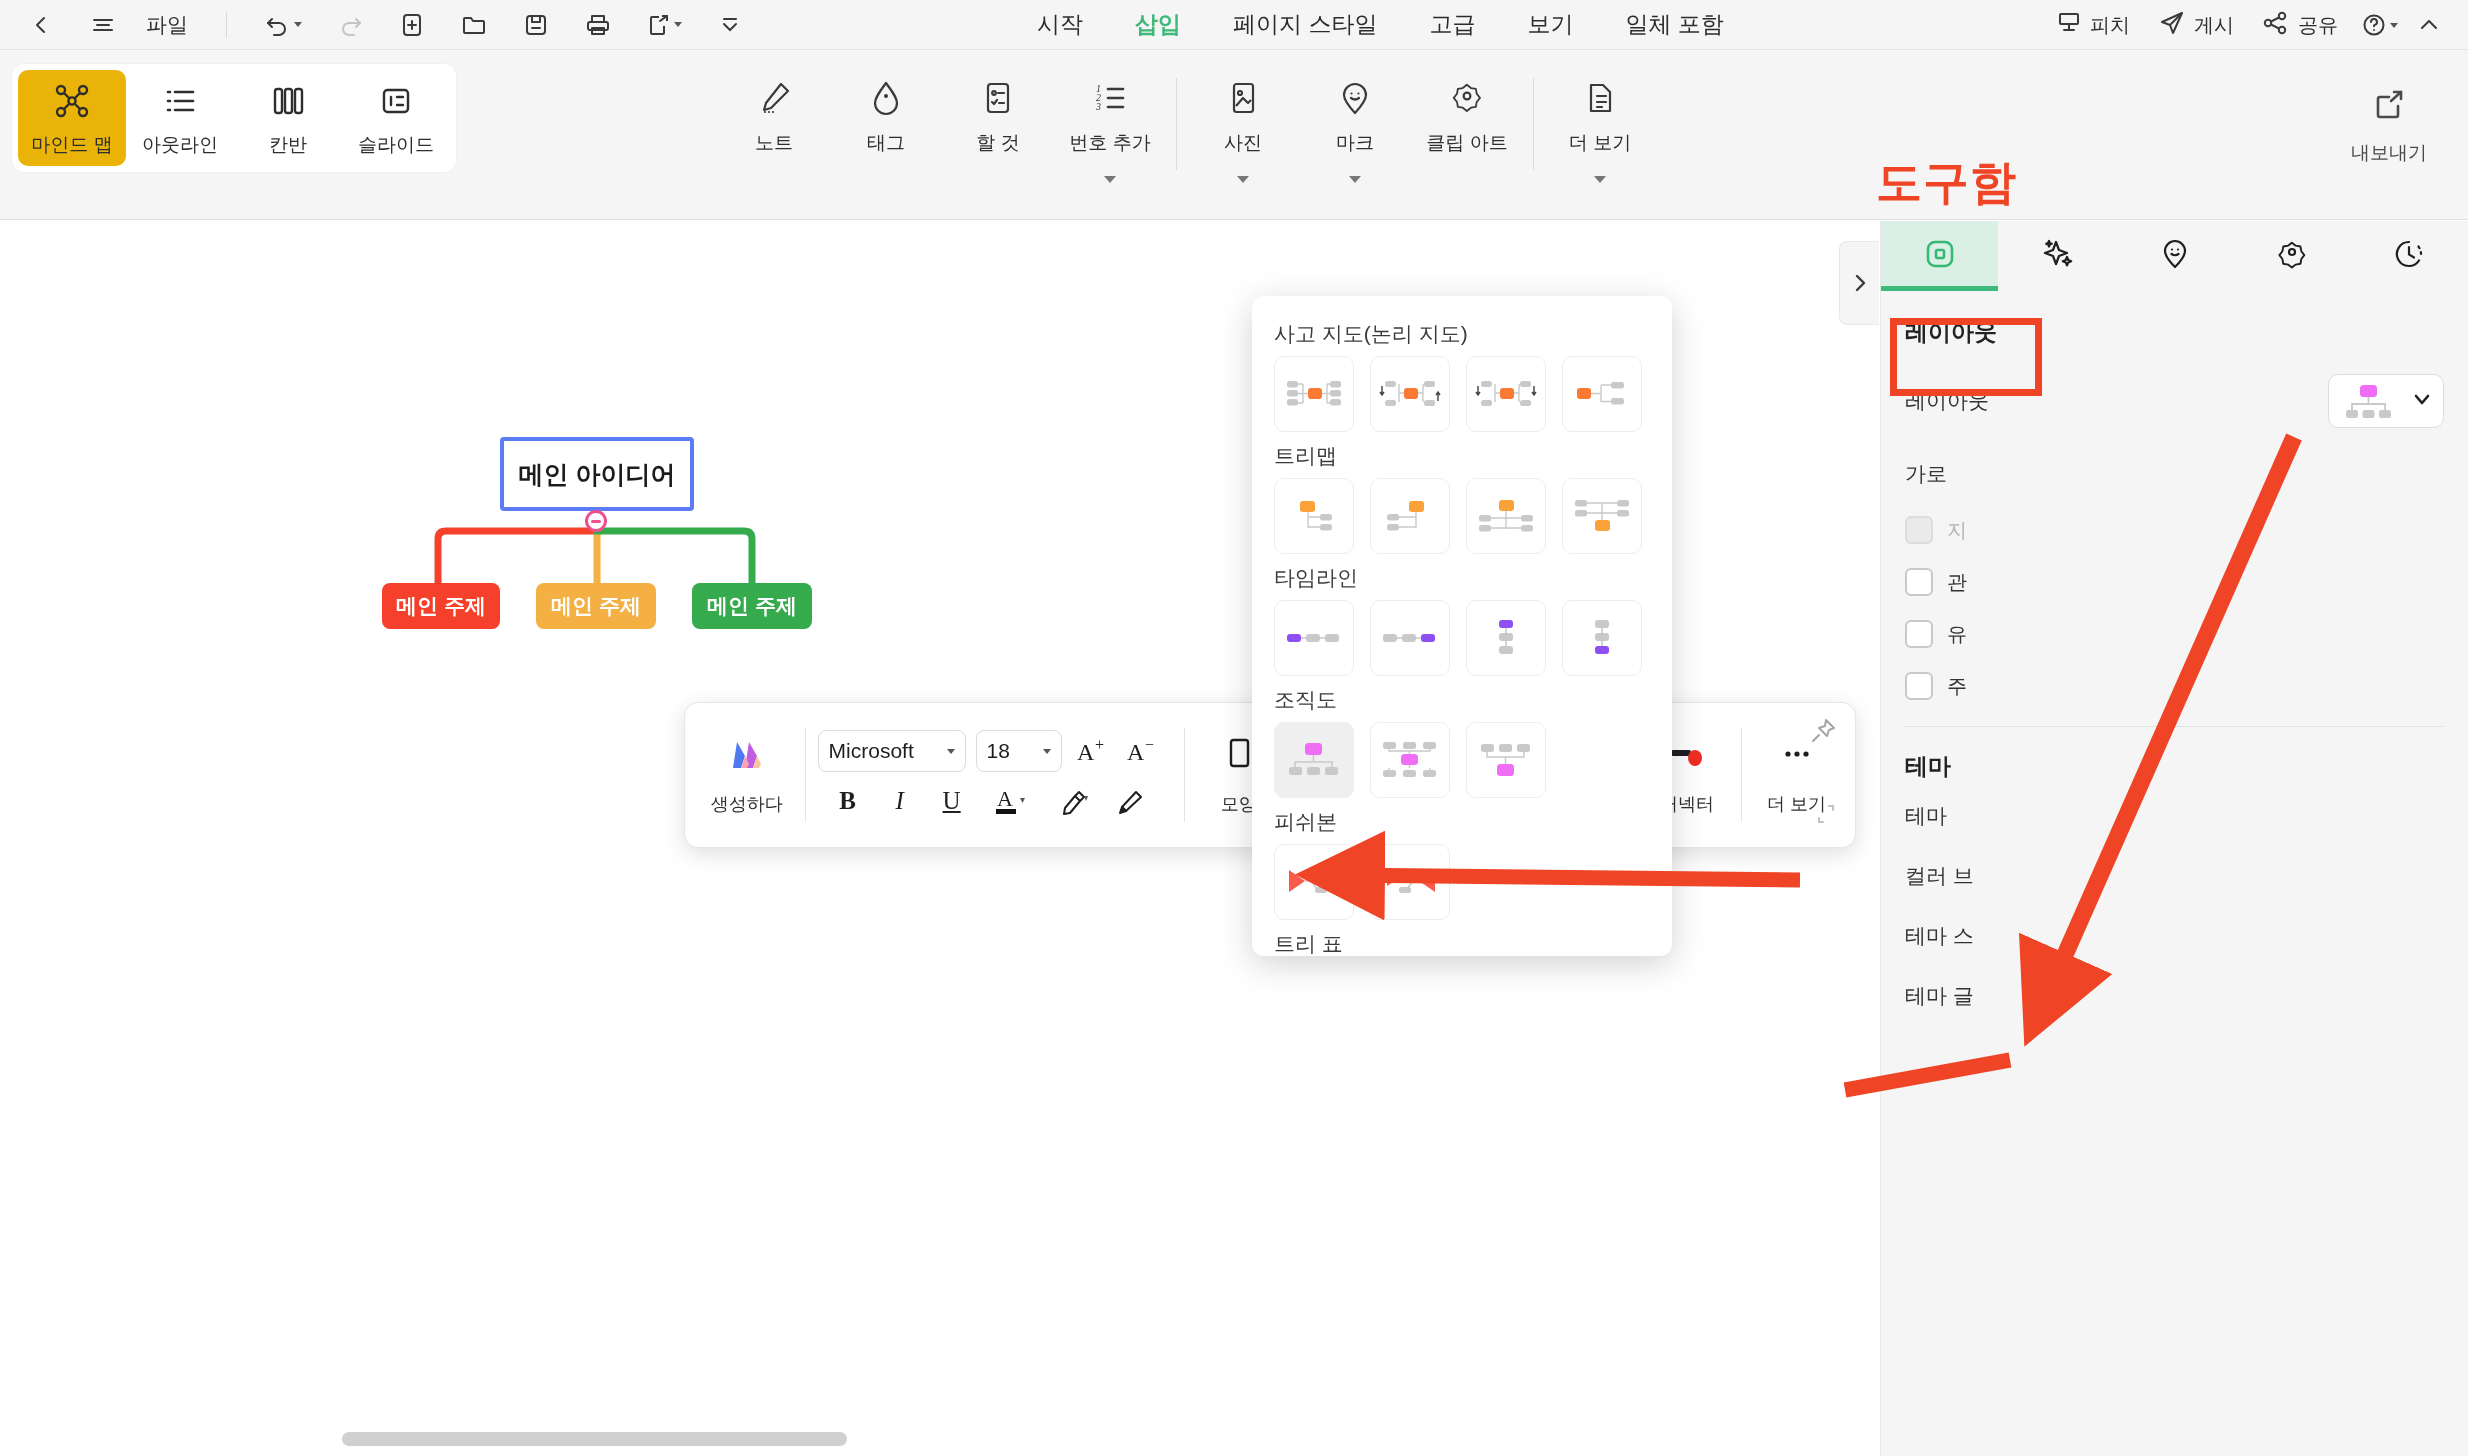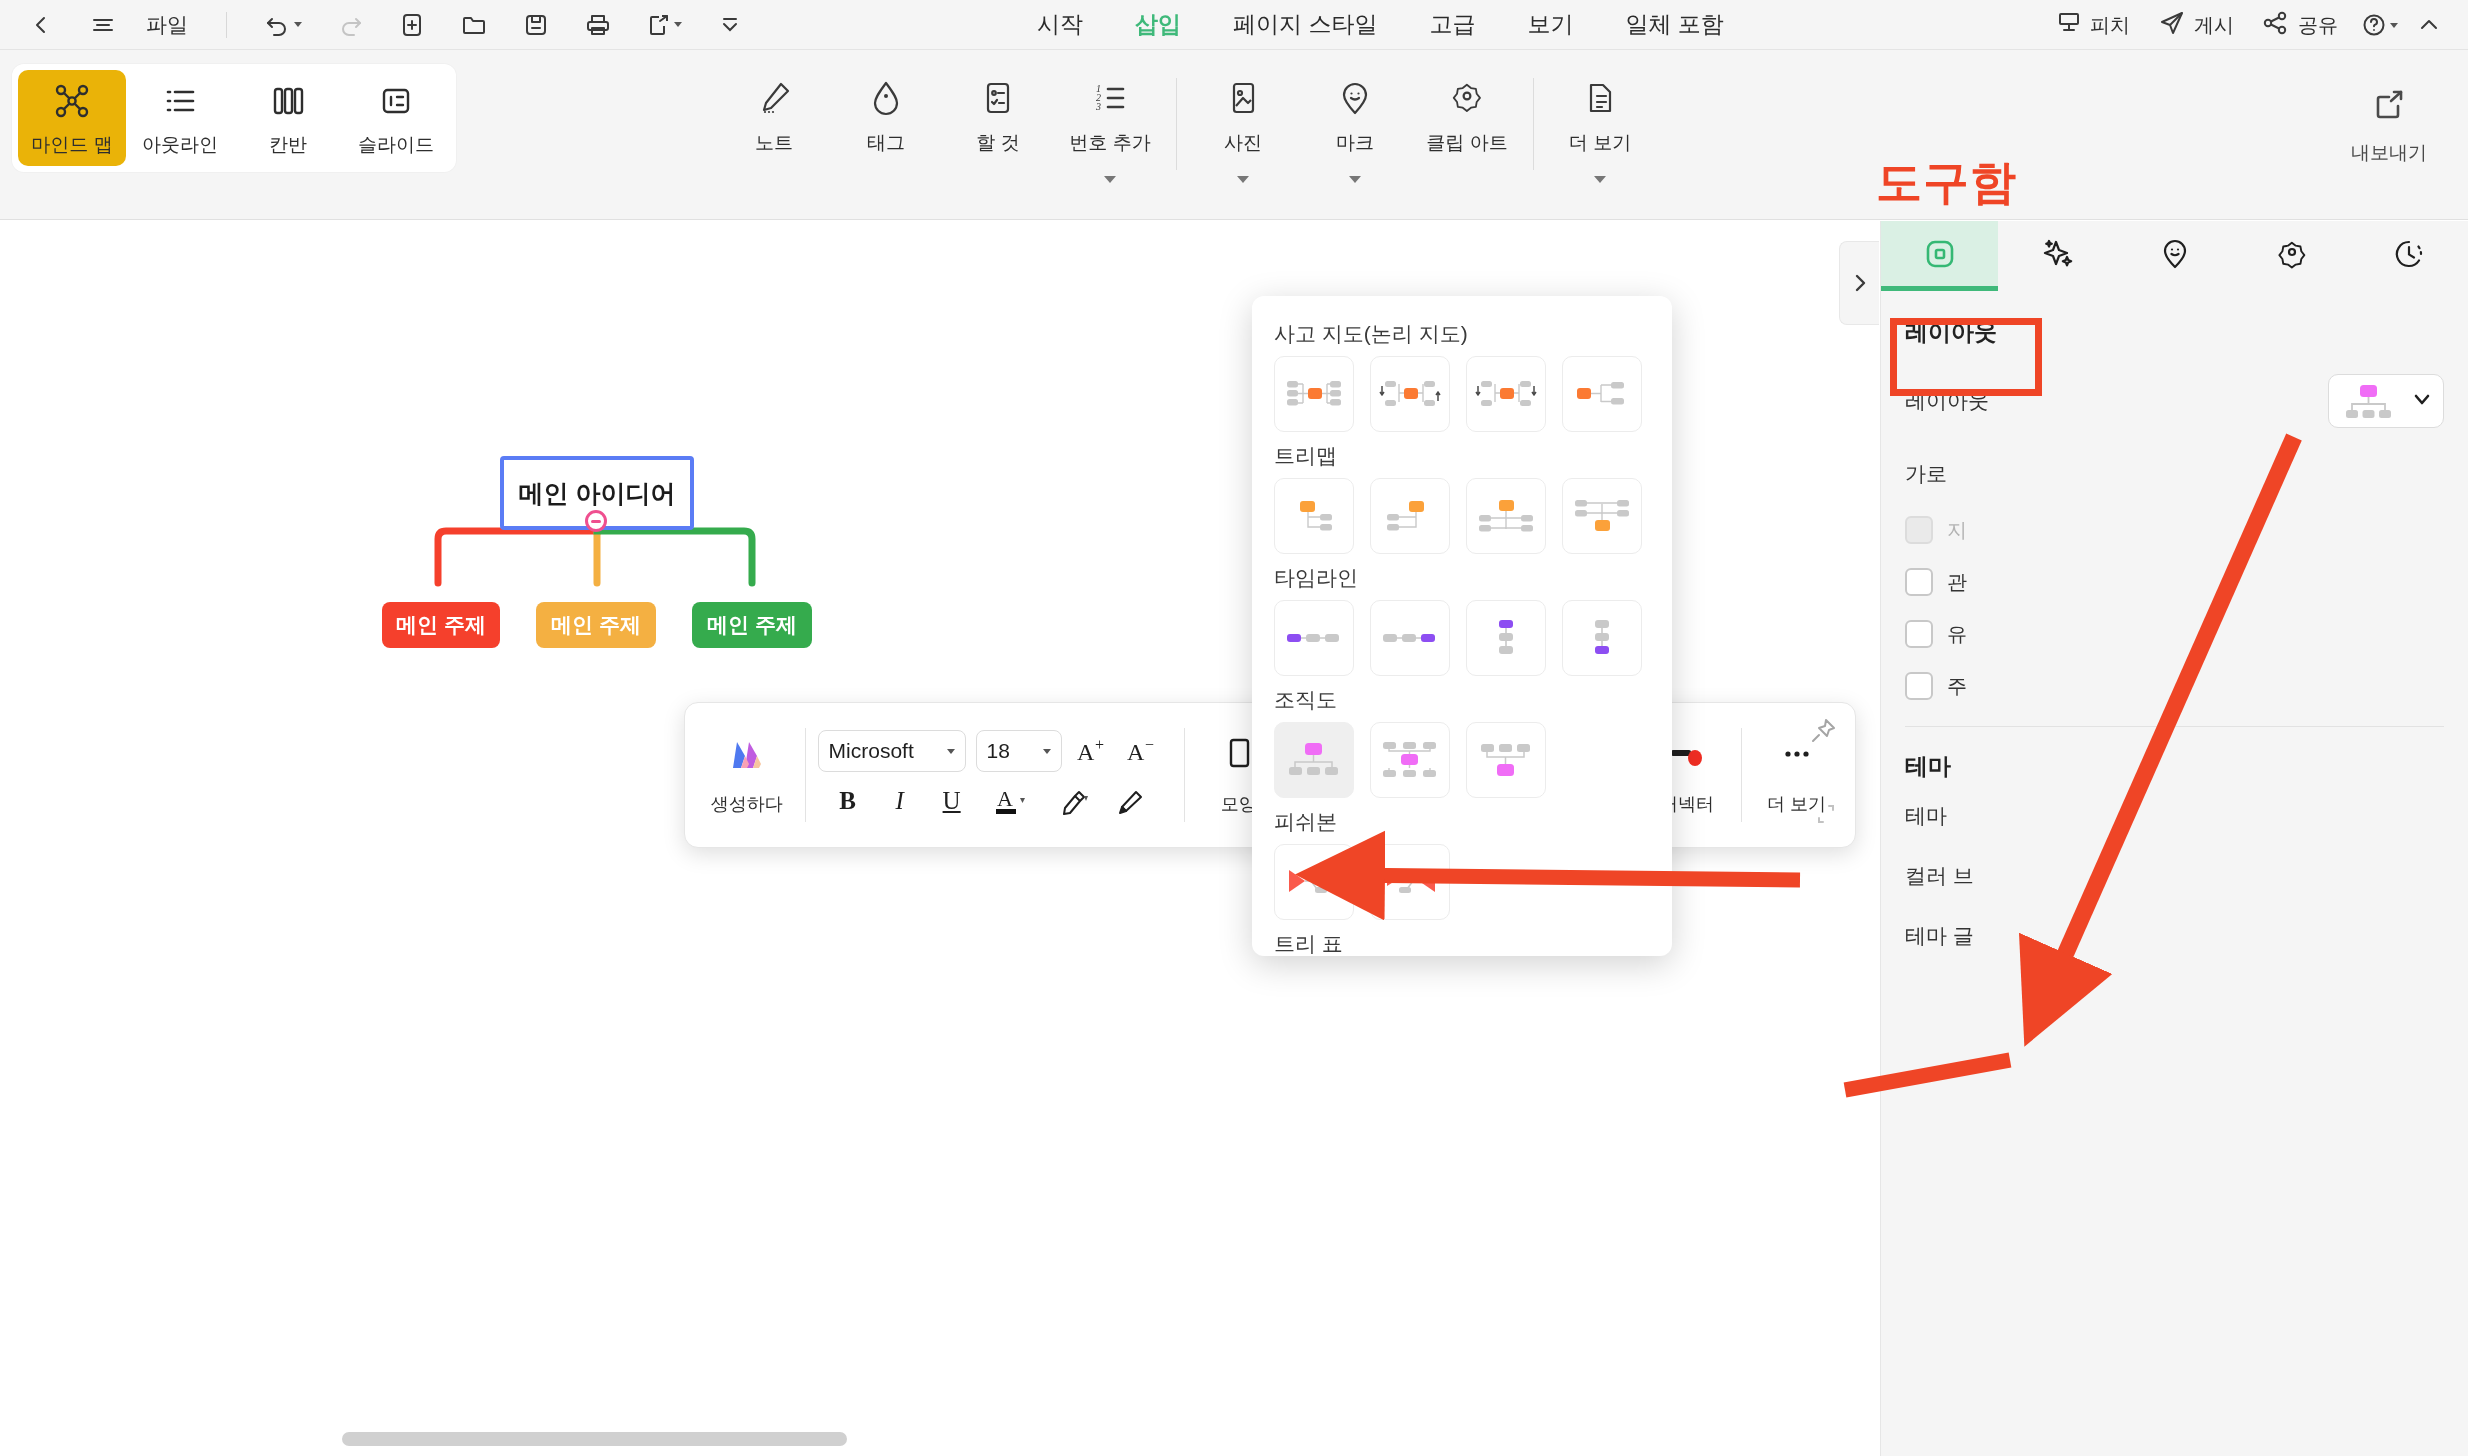--- a/index.html
+++ b/index.html
@@ -109,21 +109,21 @@
     cursor: pointer; color: #1f1f1f; font-size: 25px; }
   .fb-tool { width: 96px; display:flex; flex-direction:column; align-items:center; gap: 12px; cursor:pointer; }
   .fb-tool .lb { font-size: 18px; color: #2e2e2e; white-space: nowrap; }
   .fb-pin { position: absolute; right: 18px; top: 14px; cursor: pointer; color:#9a9a9a; }
   .fb-resize { position: absolute; right: 18px; bottom: 18px; color:#bdbdbd; }
 
   
   .mm { position: absolute; left: 0; top: 0; width: 1880px; height: 1235px; pointer-events: none; }
   .node {
     position: absolute; display: flex; align-items: center; justify-content: center;
-    font-weight: bold; pointer-events: auto; cursor: pointer; margin-top: 19px;
+    font-weight: bold; pointer-events: auto; cursor: pointer;
   }
   .node-root {
     left: 500px; top: 216px; width: 194px; height: 74px;
     background: #ffffff; border: 4px solid #5b7cf5; border-radius: 4px;
     color: #1c1c1c; font-size: 25px;
   }
   .node-child { height: 46px; border-radius: 8px; color: #ffffff; font-size: 21px; }
   .nc1 { left: 382px; top: 362px; width: 118px; background: #f5402c; }
   .nc2 { left: 536px; top: 362px; width: 120px; background: #f4b042; }
   .nc3 { left: 692px; top: 362px; width: 120px; background: #35ab4d; }
@@ -775,20 +775,23 @@
       <div class="rp-div"></div>
 
       <div class="rp-sec">테마</div>
       <div class="rp-row">
         <span class="rp-lab">테마</span>
       </div>
       <div class="rp-row">
         <span class="rp-lab">컬러 브</span>
       </div>
       <div class="rp-row">
+        <span class="rp-lab">테마 스</span>
+      </div>
+      <div class="rp-row">
         <span class="rp-lab">테마 글</span>
       </div>
     </div>
   </div>
 
   <div class="ldd">
 
     <div class="ldd-h">사고 지도(논리 지도)</div>
     <div class="ldd-grid">
       <div class="ldd-cell">

